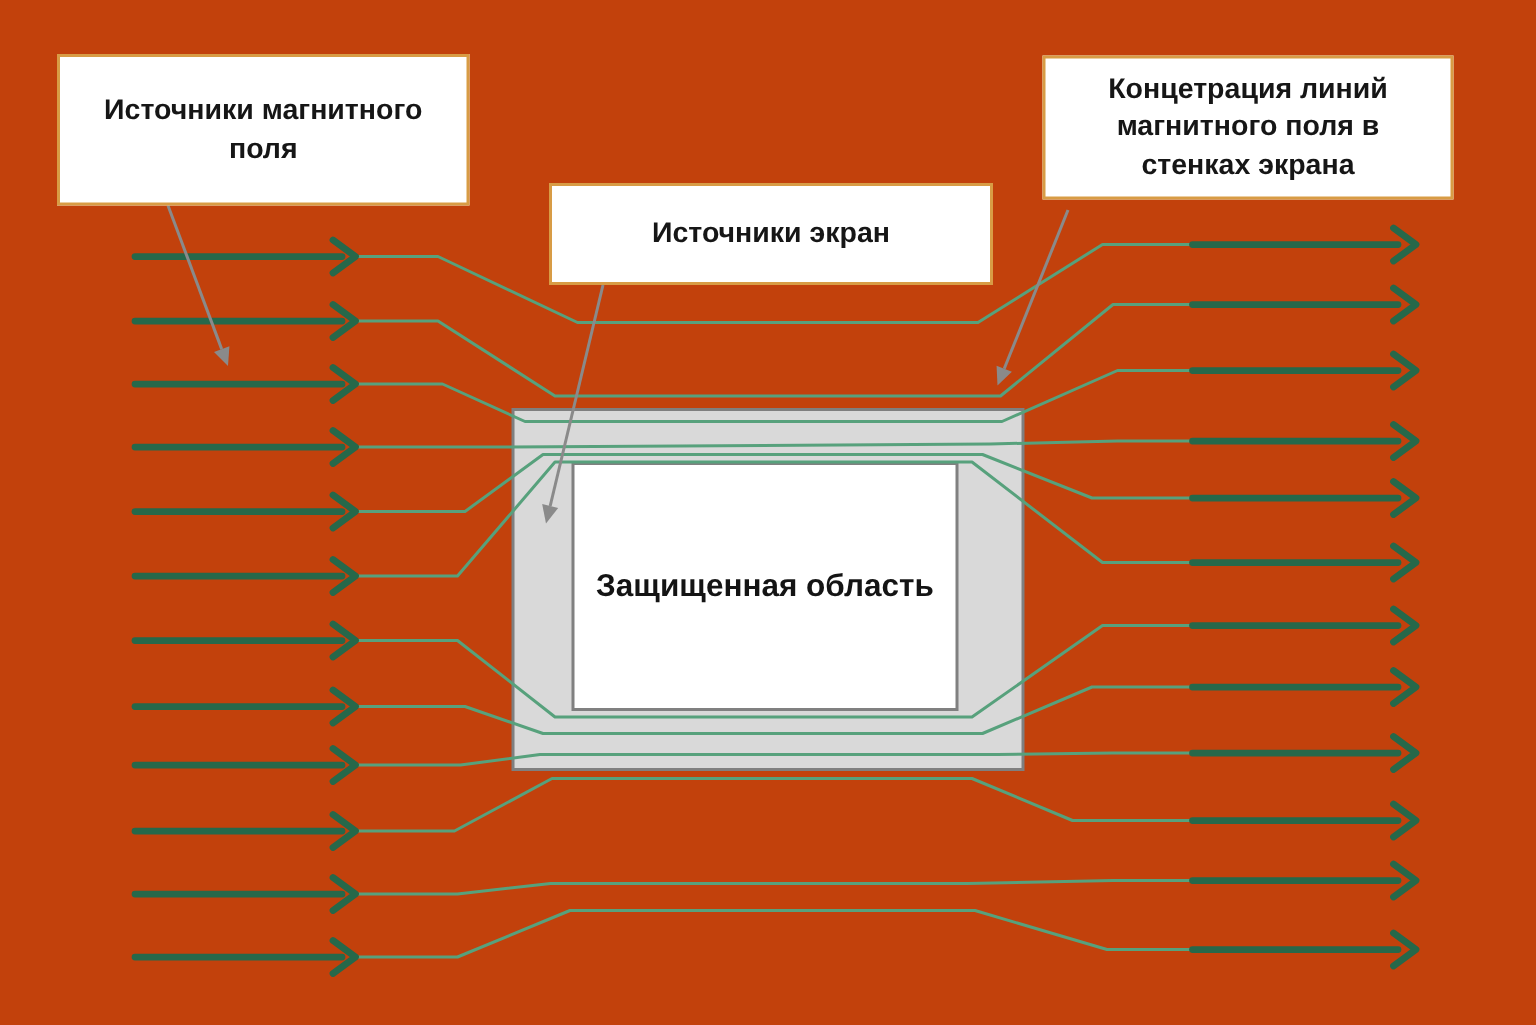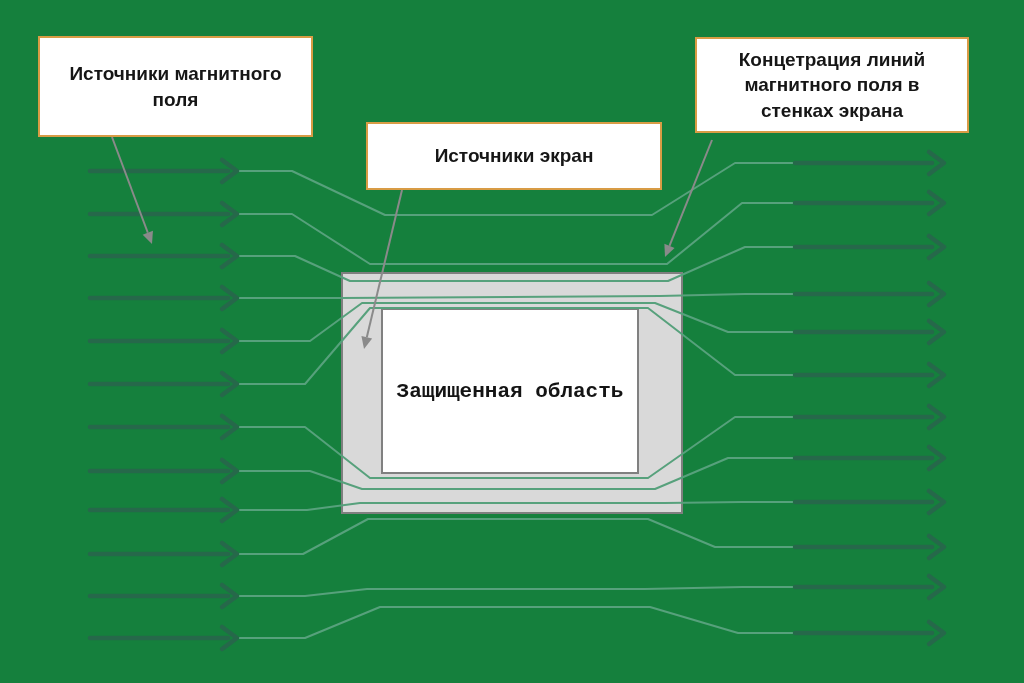--- a/index.html
+++ b/index.html
@@ -1,19 +1,19 @@
 <!DOCTYPE html>
 <html><head>
 <meta charset="utf-8">
 <style>
   html,body{margin:0;padding:0;background:#ffffff;}
   .stage{
     position:relative;
     width:1024px;height:683px;
-    background:#15803d;
+    background:#c2410c;
     font-family:"Liberation Sans","DejaVu Sans",sans-serif;
     overflow:hidden;
   }
   .stage svg{position:absolute;left:0;top:0;}
   .callout{
     position:absolute;
     box-sizing:border-box;
     background:#ffffff;
     border:2px solid #d89c45;
     display:flex;align-items:center;justify-content:center;
@@ -30,21 +30,20 @@
   .protected-label{
     position:absolute;
     left:382px;top:309px;width:256px;height:164px;
     display:flex;align-items:center;justify-content:center;
     text-align:center;
     font-weight:bold;
     font-size:21px;
     color:#141414;
     z-index:2;
     pointer-events:none;
-    font-family:Liberation Mono, monospace;
   }
 </style>
 </head>
 <body>
 
 <div class="stage">
 
   <svg id="diagram-svg" width="1024" height="683" viewBox="0 0 1024 683">
     <g id="g-screen">
         <rect x="342" y="273" width="340" height="240" fill="#d9d9d9" stroke="#7f7f7f" stroke-width="2"></rect>

